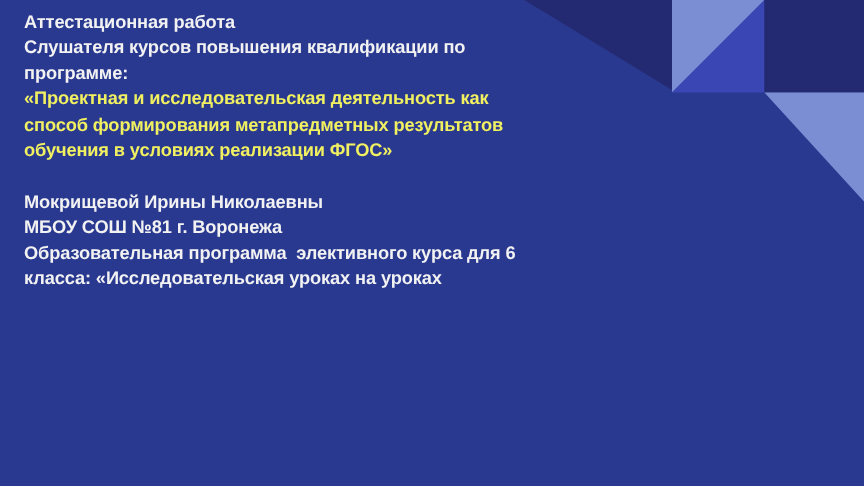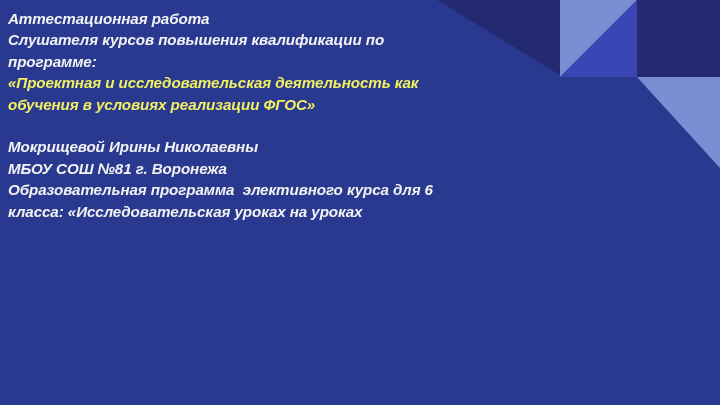--- a/index.html
+++ b/index.html
@@ -28,25 +28,24 @@
     left: 0;
     top: 0;
     width: 720px;
     height: 405px;
     pointer-events: none;
   }
 
   
   #text-block {
     position: absolute;
-    left: 8px;
+    left: 20px;
     top: 8px;
     width: 560px;
     z-index: 5;
-    font-style: italic;
   }
 
   .tline {
     font-size: 15.2px;
     line-height: 21.4px;
     font-weight: 600;
     letter-spacing: -0.1px;
     white-space: pre;
   }
 
@@ -70,20 +69,21 @@
     <rect x="637" y="0" width="83" height="77" fill="#232a72"></rect>
 
     <polygon points="637,77 720,77 720,168" fill="#7b8ed4"></polygon>
   </svg>
 
   <div id="text-block">
     <div class="tline white">Аттестационная работа</div>
     <div class="tline white">Слушателя курсов повышения квалификации по</div>
     <div class="tline white">программе:</div>
     <div class="tline yellow">«Проектная и исследовательская деятельность как</div>
+    <div class="tline yellow">способ формирования метапредметных результатов</div>
     <div class="tline yellow">обучения в условиях реализации ФГОС»</div>
     <div class="tline spacer"> </div>
     <div class="tline white">Мокрищевой Ирины Николаевны</div>
     <div class="tline white">МБОУ СОШ №81 г. Воронежа</div>
     <div class="tline white">Образовательная программа  элективного курса для 6</div>
     <div class="tline white">класса: «Исследовательская уроках на уроках</div>
   </div>
 
 </div>
 

